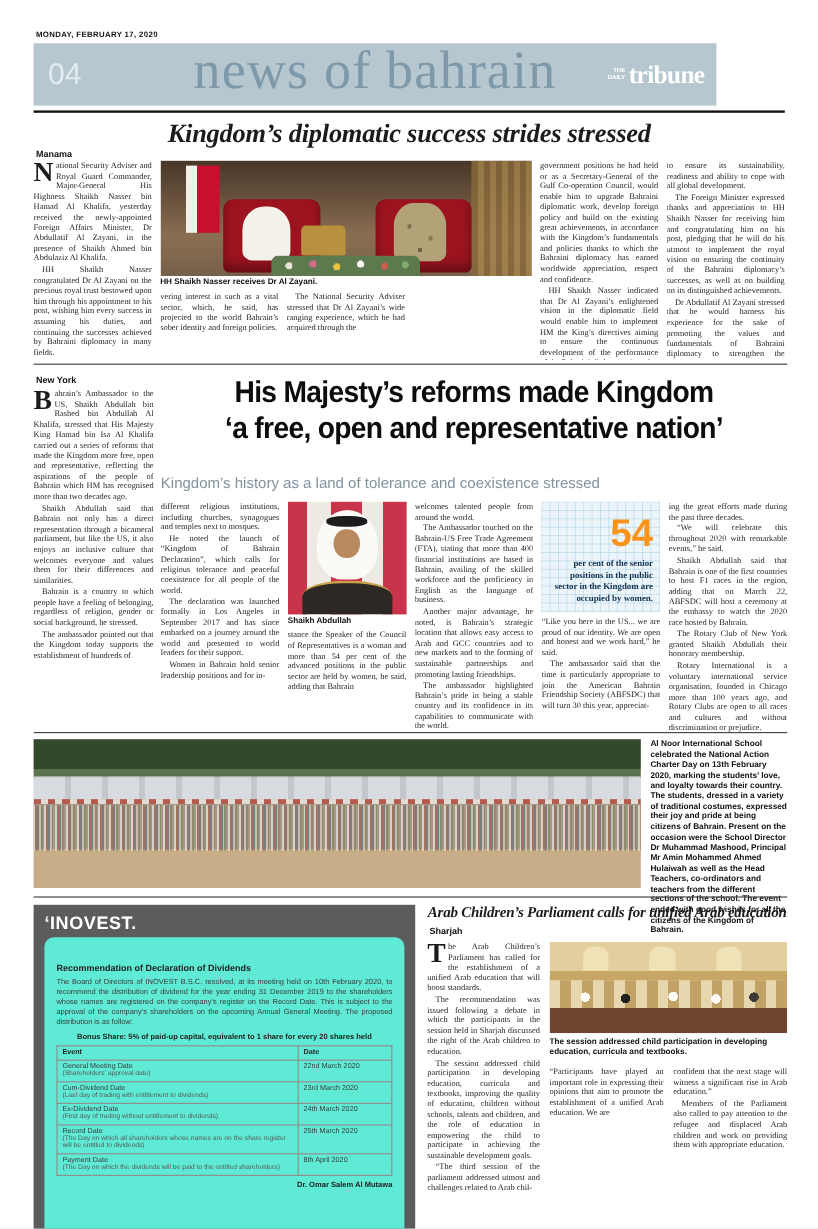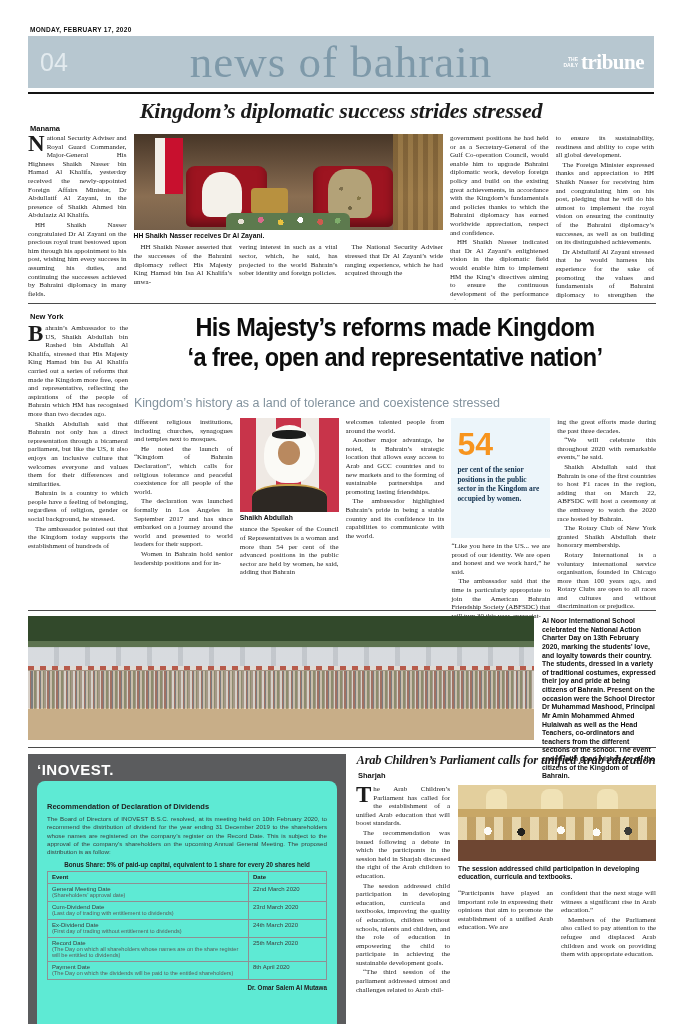--- a/index.html
+++ b/index.html
@@ -5,22 +5,22 @@
   * { margin:0; padding:0; box-sizing:border-box; }
   html,body { background:#d9d9d9; }
   .page {
     position:relative; width:682px; height:1024px; margin:0 auto;
     background:#ffffff; overflow:hidden;
     font-family:"Liberation Serif", serif; color:#1b1b1b;
   }
   
   .date-line { position:absolute; left:30px; top:26px; font-family:"Liberation Sans",sans-serif;
     font-size:6.5px; font-weight:bold; letter-spacing:.3px; color:#111; }
-  .band { position:absolute; left:28px; top:36px; width:626px; height:52px;
-    background:#b7c7d0; display:flex; align-items:center; }
+  .band { position:absolute; left:28px; top:36px; width:569px; height:52px;
+    background:#b7c7d0; display:flex; align-items:flex-start; }
   .page-num { position:absolute; left:12px; top:12px; font-family:"Liberation Sans",sans-serif;
     font-size:25px; color:#e3ebef; font-weight:400; }
   .masthead { width:100%; text-align:center; font-size:45px; font-weight:400;
     color:#7e99a9; letter-spacing:1px; line-height:1; }
   .brand { position:absolute; right:10px; top:16px; display:flex; align-items:center; gap:3px; }
   .brand-stack { display:flex; flex-direction:column; font-family:"Liberation Sans",sans-serif;
     font-size:5px; font-weight:bold; color:#fff; line-height:1.1; text-align:right; }
   .brand-main { font-family:"Liberation Serif",serif; font-size:21px; font-weight:bold;
     color:#fff; letter-spacing:-.5px; line-height:1; }
   .rule-top { position:absolute; left:28px; top:92px; width:626px; height:2px; background:#141414; }
@@ -89,21 +89,21 @@
   .pp-ghutra { position:absolute; left:24%; top:7%; width:52%; height:62%;
     background:#fbfaf6; border-radius:50% 50% 42% 42%; }
   .pp-agal { position:absolute; left:33%; top:13%; width:34%; height:9%;
     background:#1c1c1c; border-radius:45%; }
   .pp-face { position:absolute; left:39%; top:24%; width:22%; height:26%;
     background:#b9895f; border-radius:48%; }
   .pp-robe { position:absolute; left:12%; bottom:0; width:76%; height:30%;
     background:#2d2823; border-radius:45% 45% 0 0;
     border-top:2px solid #c9a24a; }
 
-  .statbox { width:100%; height:120px; padding:10px 6px 6px; text-align:left;
+  .statbox { width:100%; height:92px; padding:10px 6px 6px; text-align:right;
     background-color:#ecf5fa;
     background-image:linear-gradient(rgba(130,185,215,.35) .5px,transparent .5px),
       linear-gradient(90deg,rgba(130,185,215,.35) .5px,transparent .5px);
     background-size:7px 7px; margin-bottom:4px; }
   .stat-number { font-family:"Liberation Sans",sans-serif; font-size:32px; font-weight:bold;
     color:#f7941d; line-height:1; }
   .stat-text { margin-top:5px; font-size:7.4px; font-weight:bold; color:#12314e; line-height:1.3; }
 
   
   .photo-school { position:absolute; left:28px; top:616px; width:506px; height:124px;
@@ -194,23 +194,20 @@
         <div class="pm-chair left"></div>
         <div class="pm-chair right"></div>
         <div class="pm-man-white"></div>
         <div class="pm-man-camo"></div>
         <div class="pm-table"></div>
         <div class="pm-flowers"></div>
       </div>
       <div class="caption" style="margin-top:2px">HH Shaikh Nasser receives Dr Al Zayani.</div>
       <div class="a1-subcols">
         <div class="col">
-          <p style="text-indent:7px">HH Shaikh Nasser asserted that the successes of the Bahraini diplomacy reflect His Majesty King Hamad bin Isa Al Khalifa’s unwa-</p>
-        </div>
-        <div class="col">
           <p>vering interest in such as a vital sector, which, he said, has projected to the world Bahrain’s sober identity and foreign policies.</p>
         </div>
         <div class="col">
           <p style="text-indent:7px">The National Security Adviser stressed that Dr Al Zayani’s wide ranging experience, which he had acquired through the</p>
         </div>
       </div>
     </div>
     <div class="col">
       <p>government positions he had held or as a Secretary-General of the Gulf Co-operation Council, would enable him to upgrade Bahraini diplomatic work, develop foreign policy and build on the existing great achievements, in accordance with the Kingdom’s fundamentals and policies thanks to which the Bahraini diplomacy has earned worldwide appreciation, respect and confidence.</p>
       <p>HH Shaikh Nasser indicated that Dr Al Zayani’s enlightened vision in the diplomatic field would enable him to implement HM the King’s directives aiming to ensure the continuous development of the performance of the Bahraini diplomacy in order</p>
@@ -247,20 +244,21 @@
         <div class="pp-ghutra"></div>
         <div class="pp-agal"></div>
         <div class="pp-face"></div>
         <div class="pp-robe"></div>
       </div>
       <div class="caption" style="margin:2px 0 3px">Shaikh Abdullah</div>
       <p>stance the Speaker of the Council of Representatives is a woman and more than 54 per cent of the advanced positions in the public sector are held by women, he said, adding that Bahrain</p>
     </div>
     <div class="col">
       <p>welcomes talented people from around the world.</p>
+      <p>The Ambassador touched on the Bahrain-US Free Trade Agreement (FTA), stating that more than 400 financial institutions are based in Bahrain, availing of the skilled workforce and the proficiency in English as the language of business.</p>
       <p>Another major advantage, he noted, is Bahrain’s strategic location that allows easy access to Arab and GCC countries and to new markets and to the forming of sustainable partnerships and promoting lasting friendships.</p>
       <p>The ambassador highlighted Bahrain’s pride in being a stable country and its confidence in its capabilities to communicate with the world.</p>
     </div>
     <div class="col">
       <div class="statbox">
         <div class="stat-number">54</div>
         <div class="stat-text">per cent of the senior positions in the public sector in the Kingdom are occupied by women.</div>
       </div>
       <p>“Like you here in the US... we are proud of our identity. We are open and honest and we work hard,” he said.</p>
       <p>The ambassador said that the time is particularly appropriate to join the American Bahrain Friendship Society (ABFSDC) that will turn 30 this year, appreciat-</p>

